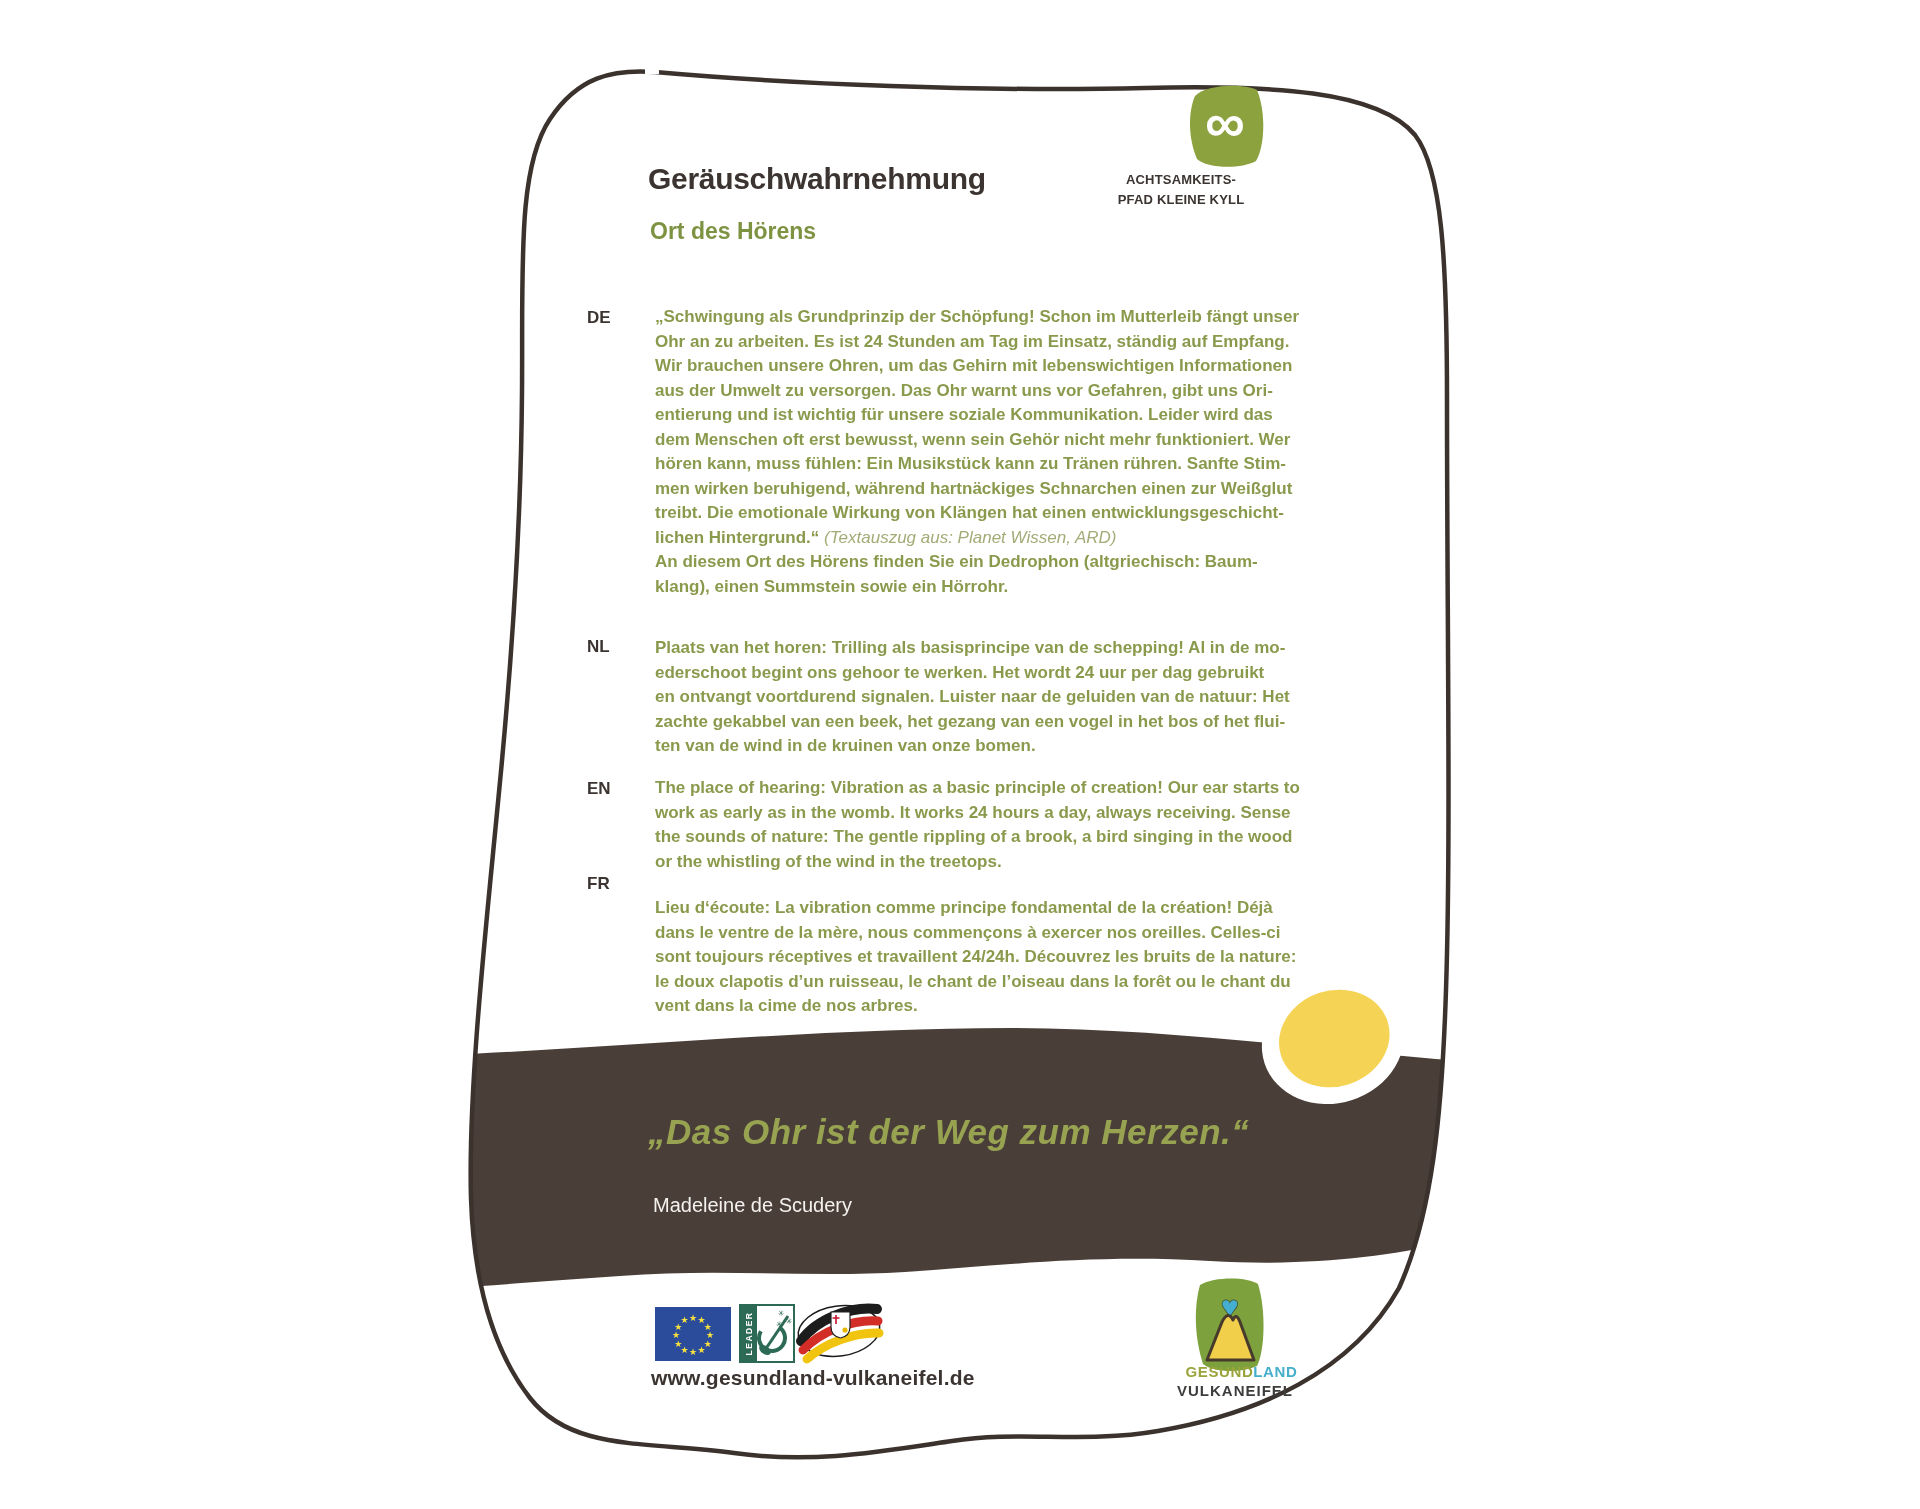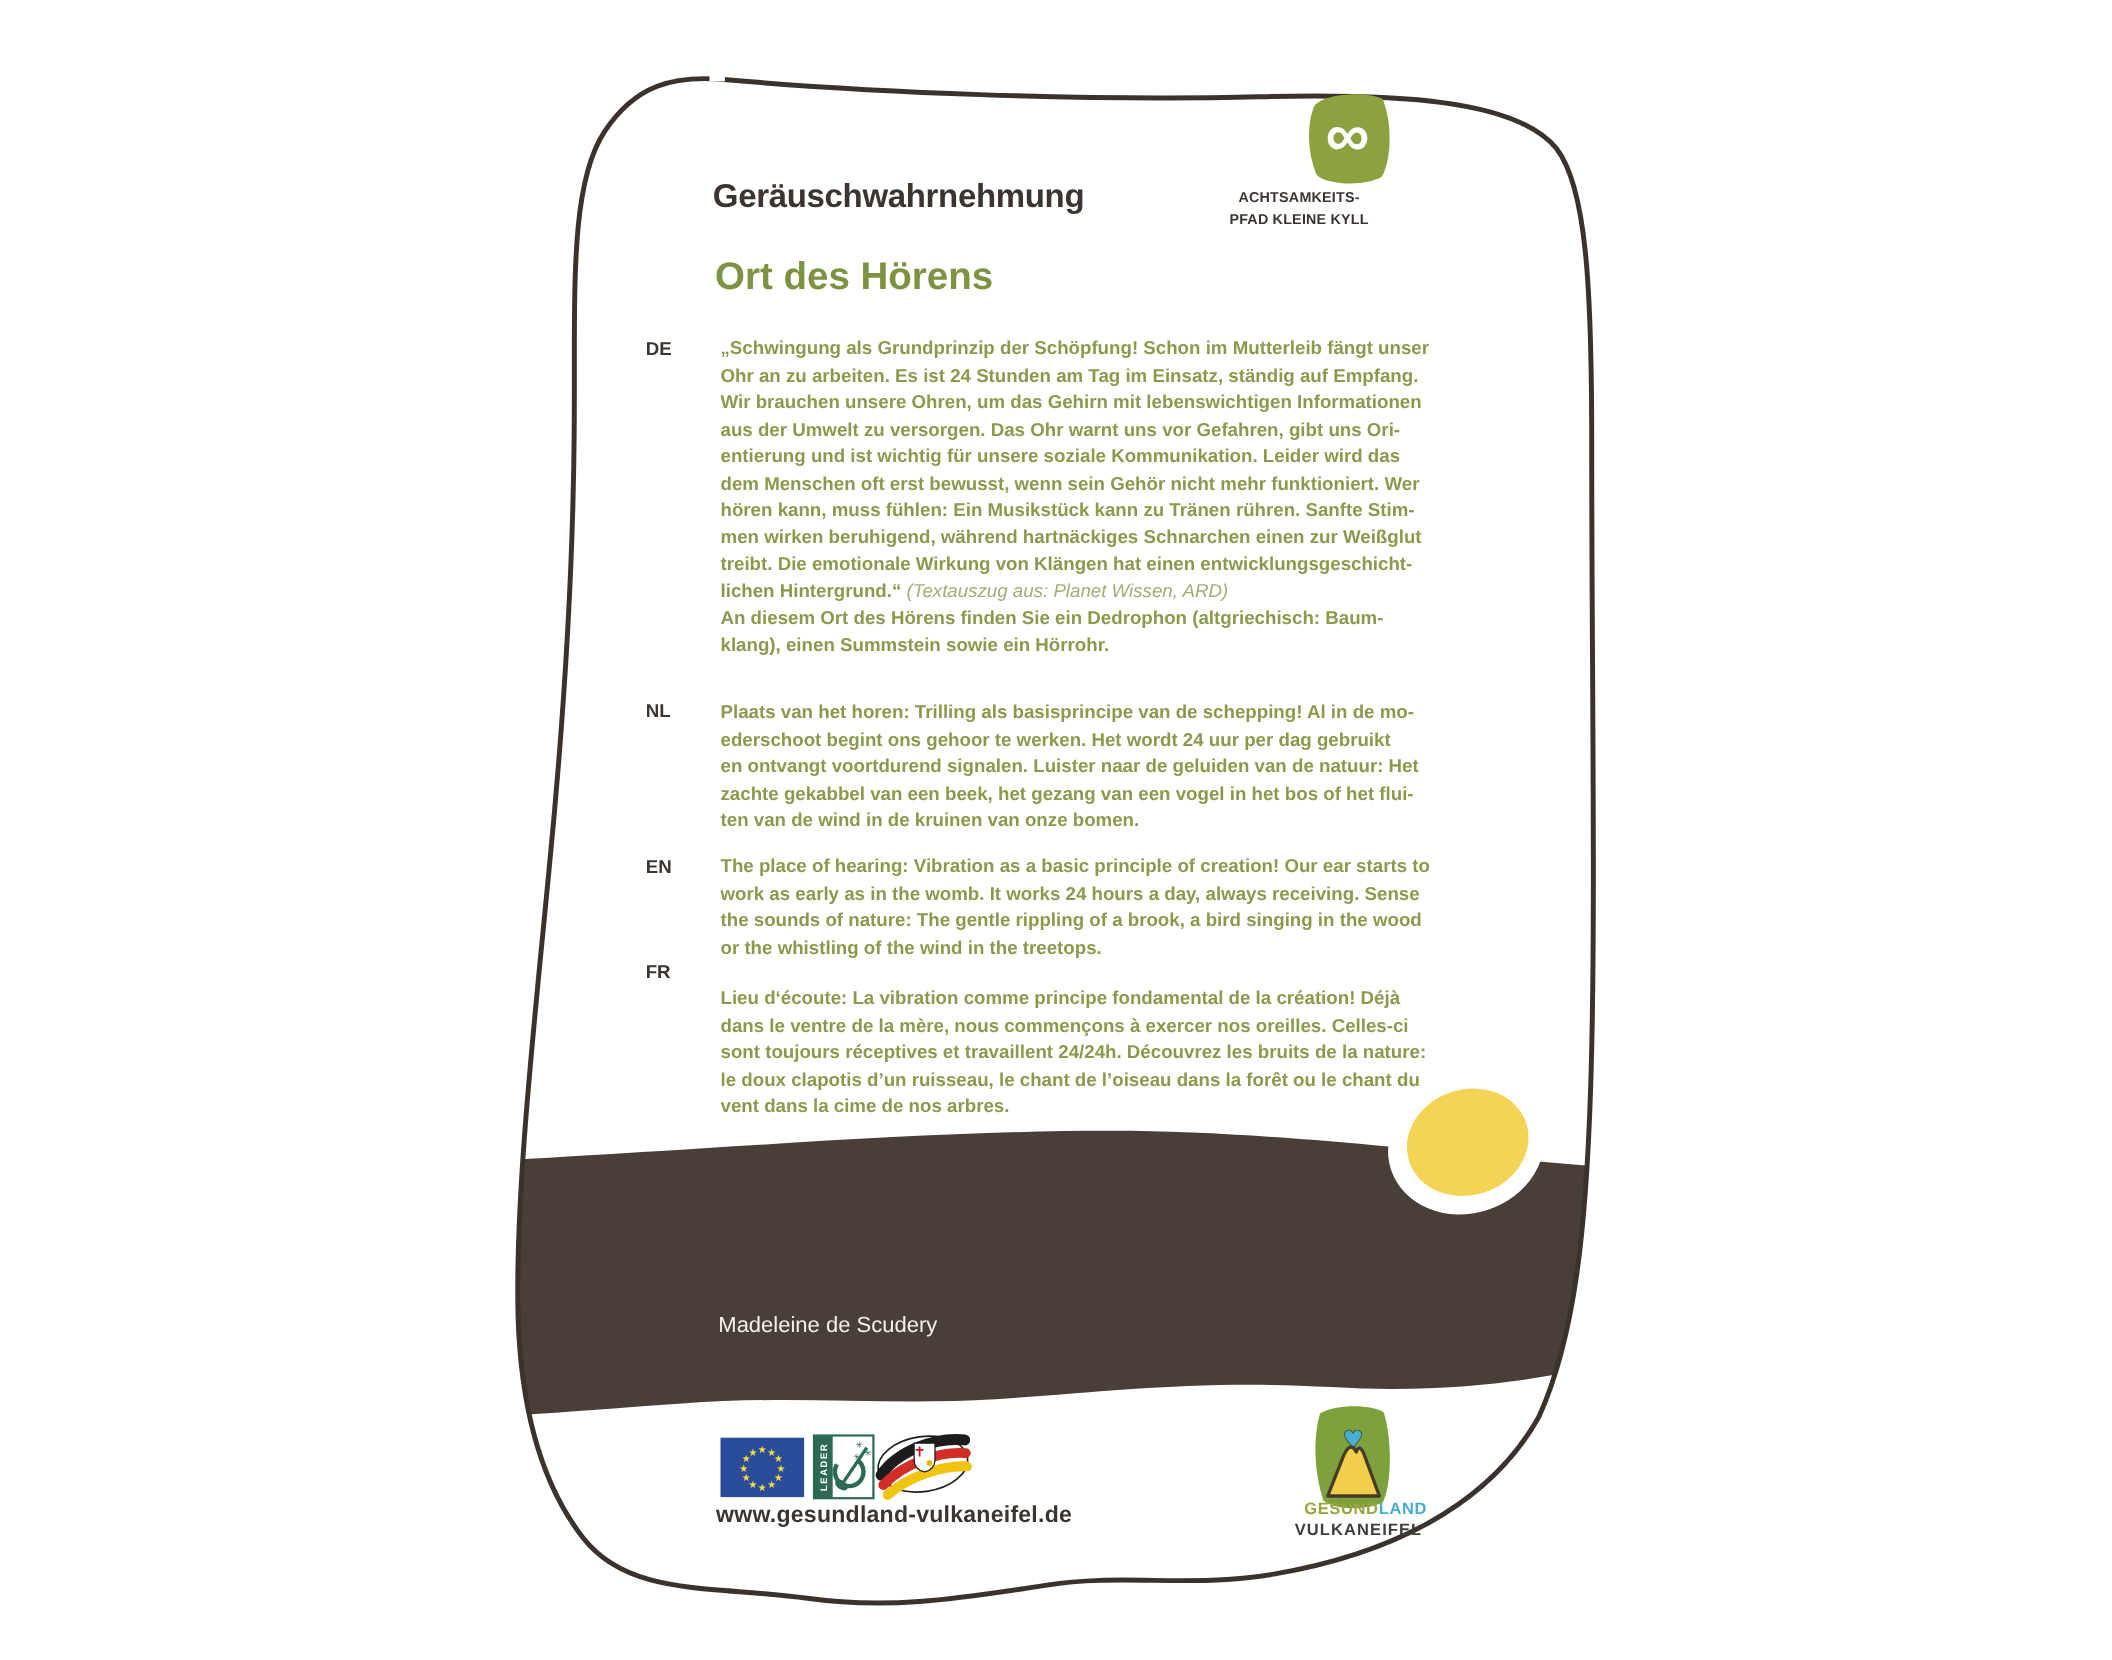--- a/index.html
+++ b/index.html
@@ -4,21 +4,21 @@
 <style>
   html,body{margin:0;padding:0;background:#ffffff;}
   .stage{
     position:relative;width:1920px;height:1509px;background:#ffffff;overflow:hidden;
     font-family:"Liberation Sans",sans-serif;
   }
   .stage svg.art{position:absolute;left:0;top:0;}
   .abs{position:absolute;}
 
   .title{left:648px;top:162px;font-size:30px;font-weight:700;color:#3b3431;letter-spacing:-0.3px;}
-  .subtitle{left:650px;top:232px;font-size:35px;font-weight:700;color:#7e9342;text-align:right;}
+  .subtitle{left:650px;top:218px;font-size:23px;font-weight:700;color:#7e9342;text-align:right;}
 
   .lang-label{left:587px;font-size:17px;font-weight:700;color:#3b3431;}
   .para{
     left:655px;font-size:17px;font-weight:700;color:#8a9a4d;
     line-height:24.5px;white-space:pre;
   }
   .para .src{font-style:italic;font-weight:400;color:#a3ab77;}
 
   .quote-text{left:648px;top:1112px;font-size:35px;font-style:italic;font-weight:700;color:#98a351;letter-spacing:0.5px;}
   .quote-author{left:653px;top:1194px;font-size:20px;font-weight:400;color:#f4f2ee;}
@@ -163,20 +163,21 @@
 the sounds of nature: The gentle rippling of a brook, a bird singing in the wood
 or the whistling of the wind in the treetops.</div>
 
   <div class="abs lang-label" style="top:874px;">FR</div>
   <div class="abs para" style="top:896px;">Lieu d‘écoute: La vibration comme principe fondamental de la création! Déjà
 dans le ventre de la mère, nous commençons à exercer nos oreilles. Celles-ci
 sont toujours réceptives et travaillent 24/24h. Découvrez les bruits de la nature:
 le doux clapotis d’un ruisseau, le chant de l’oiseau dans la forêt ou le chant du
 vent dans la cime de nos arbres.</div>
 
+  <div class="abs quote-text">„Das Ohr ist der Weg zum Herzen.“</div>
   <div class="abs quote-author">Madeleine de Scudery</div>
 
   <div class="abs footer-url">www.gesundland-vulkaneifel.de</div>
 
   <div class="abs gesundland-caption">
     <div><span class="g1">GESUND</span><span class="g2">LAND</span></div>
     <div class="g3">VULKANEIFEL</div>
   </div>
 
 </div>

